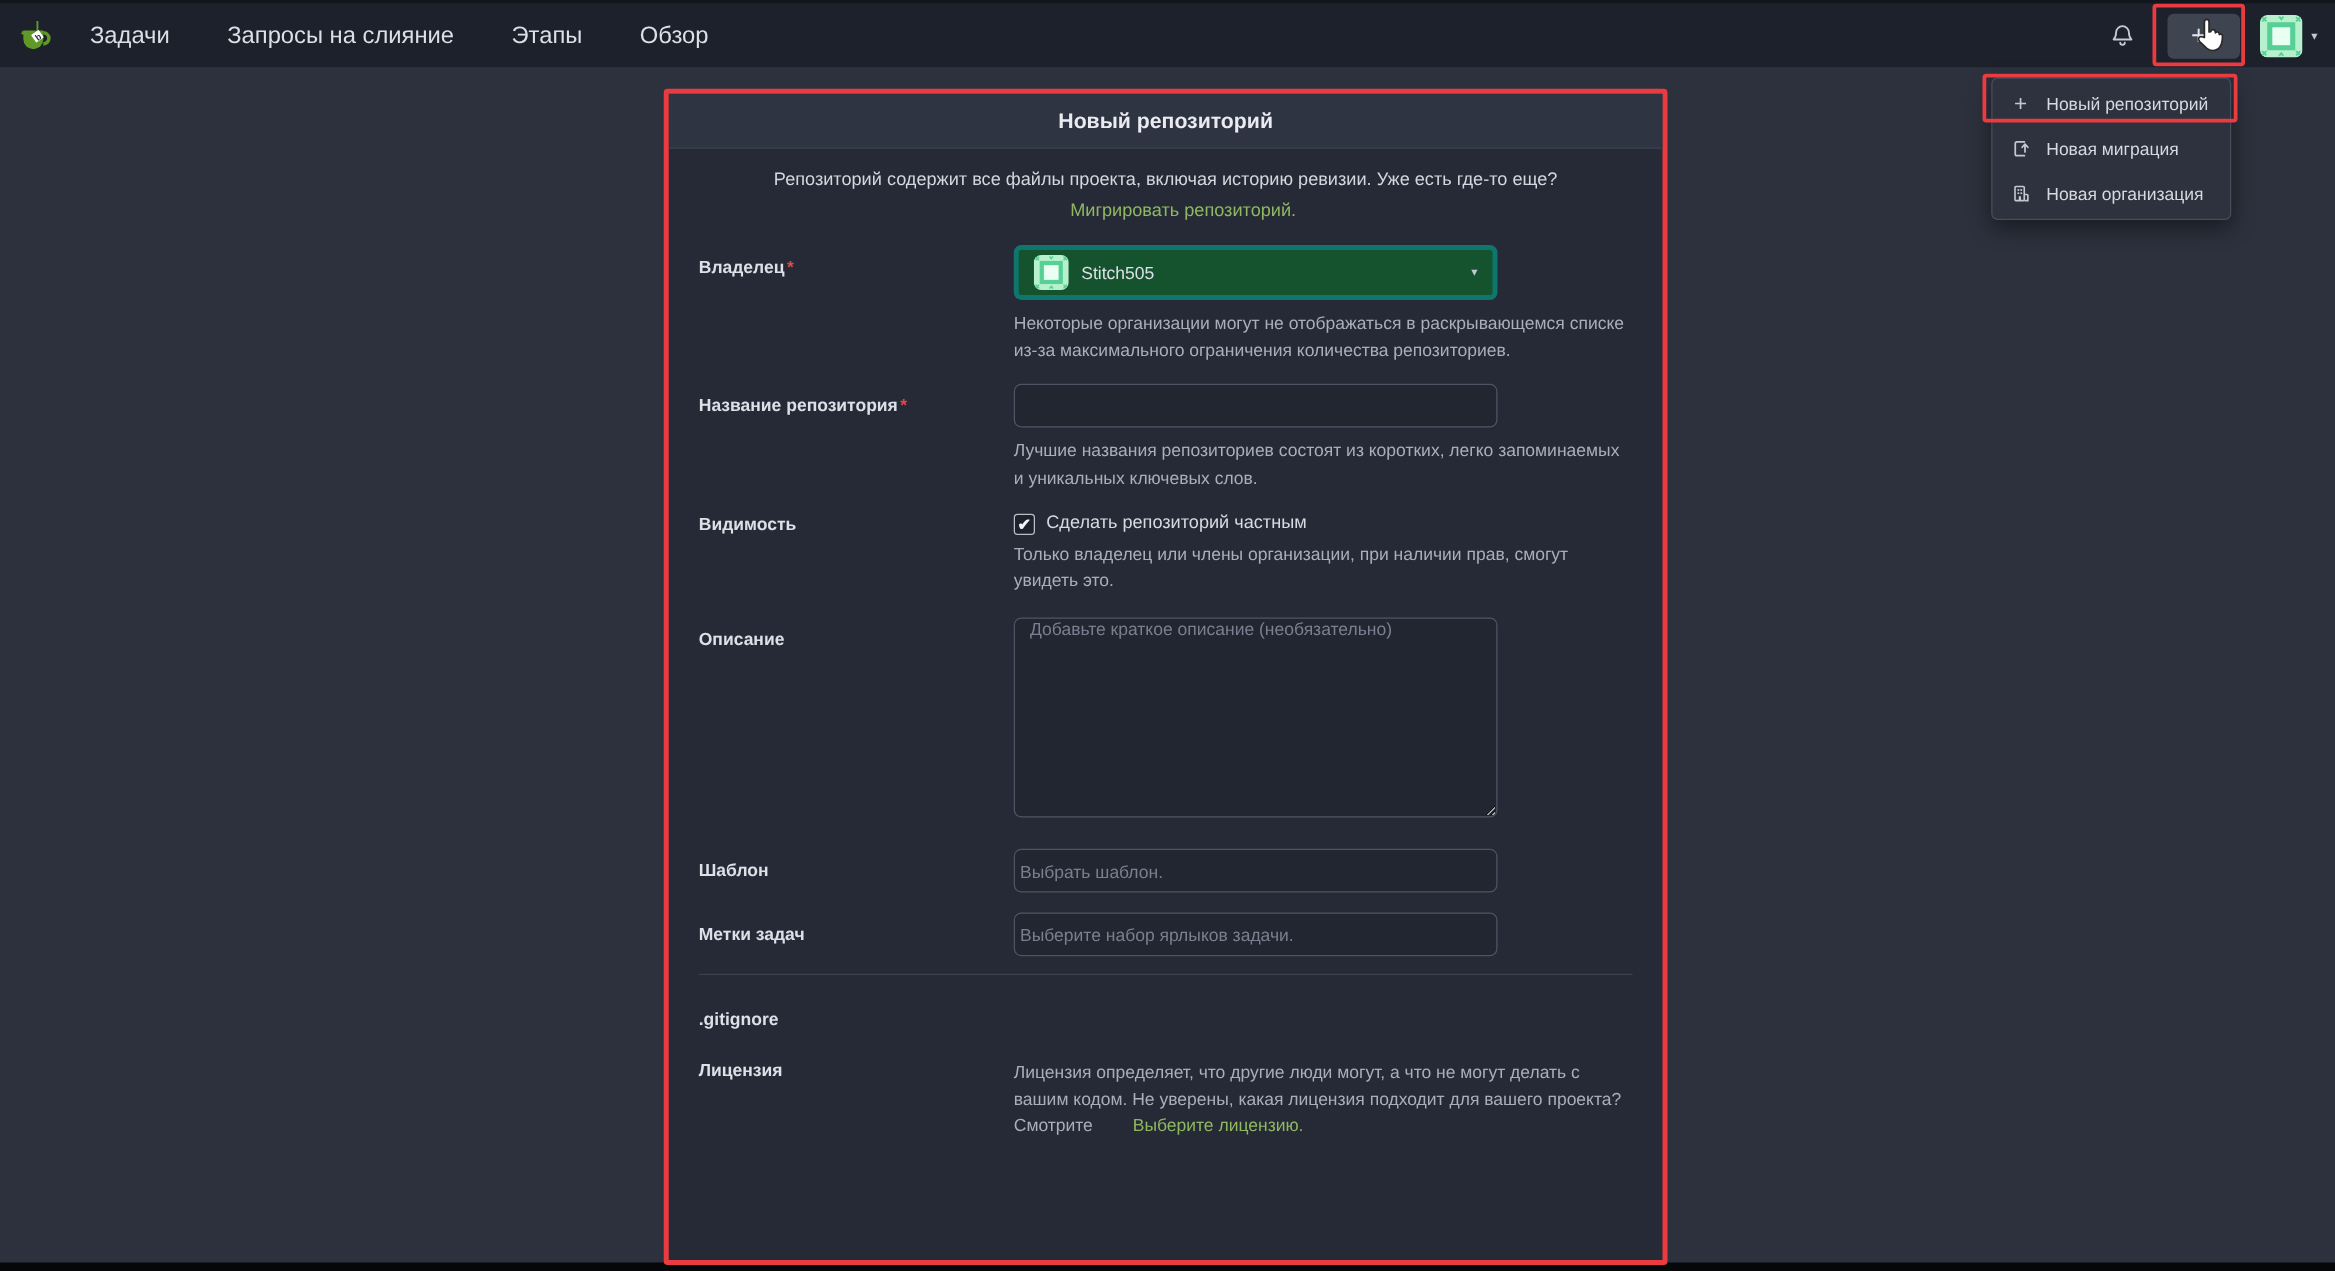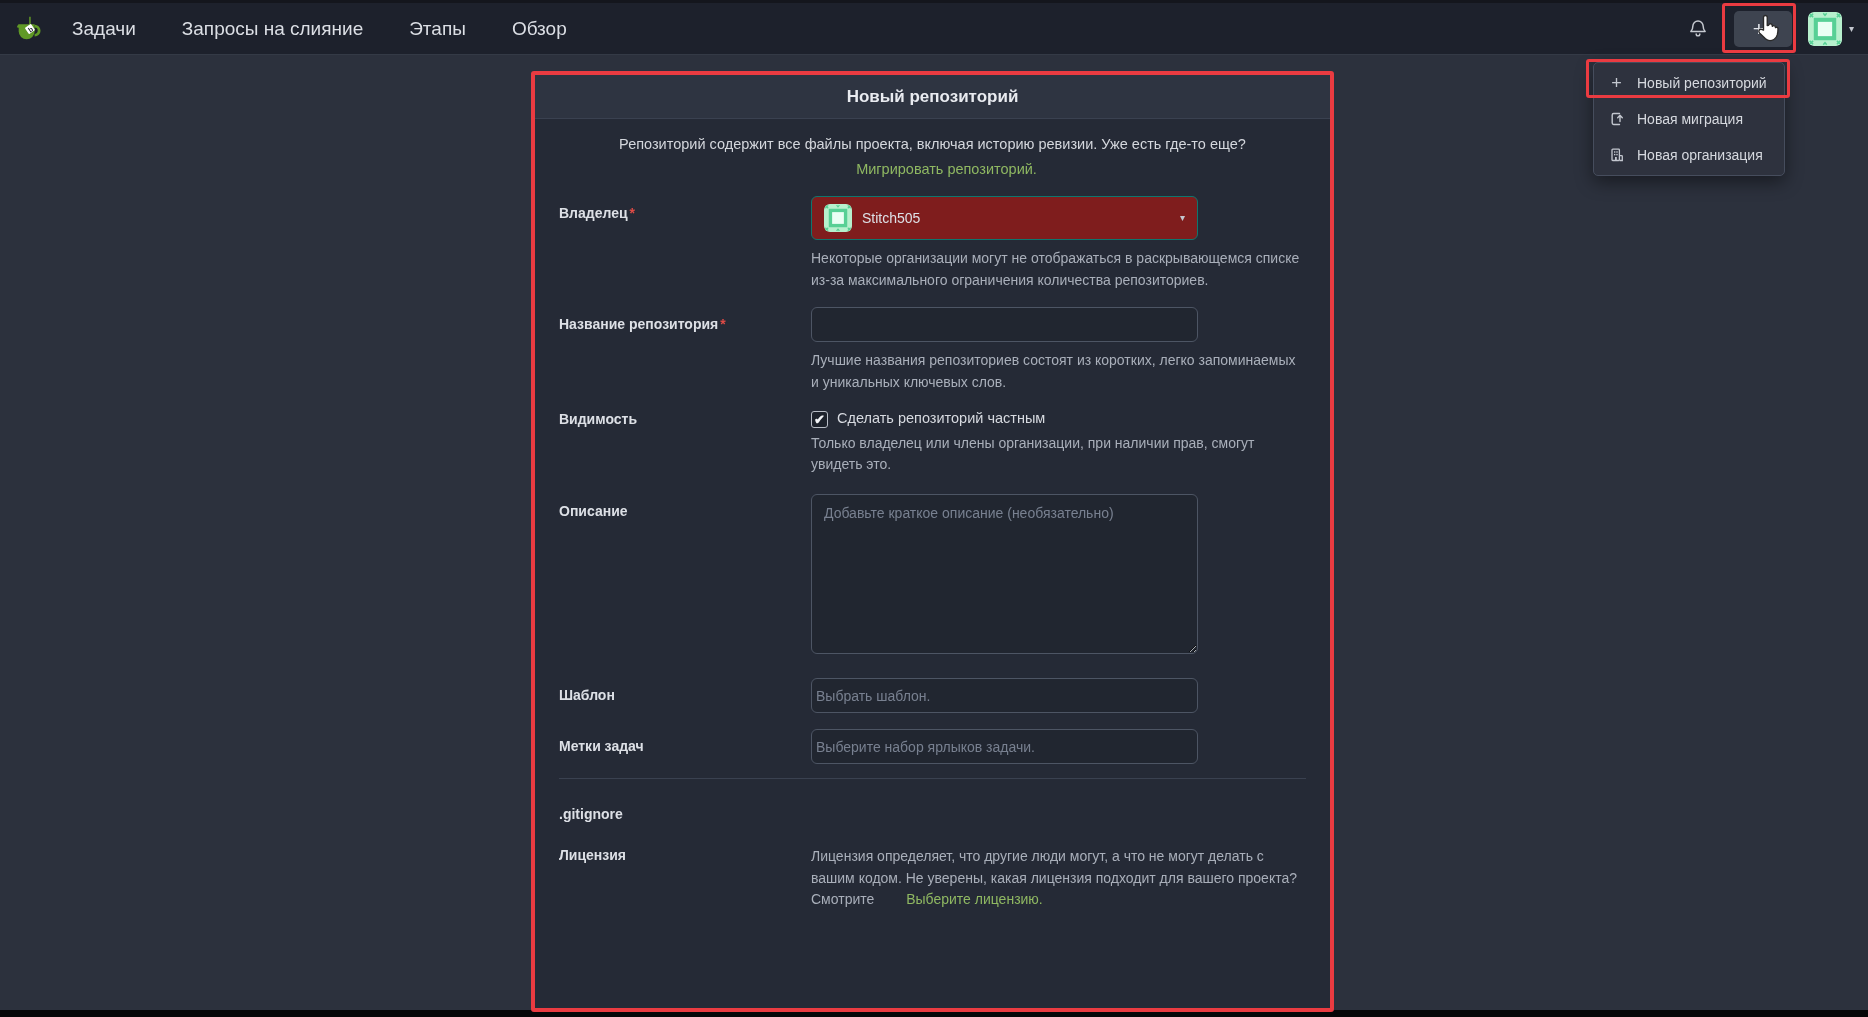--- a/index.html
+++ b/index.html
@@ -81,27 +81,27 @@
   .f-content { flex:1; min-width:0; }
 
   .gt-input {
     width:387px; height:35px; background:#212630; border:1px solid #4d5564; border-radius:6px;
     color:#d9dce2; font-size:14px; padding:0 4px; outline:none;
     font-family:"Liberation Sans", sans-serif;
   }
   .gt-input::placeholder, .gt-textarea::placeholder { color:#788090; opacity:1; }
   .gt-textarea {
     width:387px; height:160px; background:#212630; border:1px solid #4d5564; border-radius:6px;
-    color:#d9dce2; font-size:14px; padding:10px 12px; outline:none; resize:both;
+    color:#d9dce2; font-size:14px; padding:0 12px; outline:none; resize:both;
     font-family:"Liberation Sans", sans-serif;
   }
   .help { font-size:14px; line-height:1.55; color:#a9afba; max-width:505px; margin-top:8px; }
 
   .owner-select {
-    width:387px; height:44px; background:#7f1d1d; border:1px solid #0f766e; border-radius:6px;
+    width:387px; height:44px; background:#14532d; border:4px solid #0f766e; border-radius:6px;
     display:flex; align-items:center; padding:0 12px; cursor:pointer; gap:10px;
   }
   .owner-name { font-size:14px; color:#dde0e6; flex:1; }
 
   .chk-row { display:flex; align-items:flex-start; gap:9px; }
   .checkbox {
     width:17px; height:17px; border:1px solid #b9bec7; border-radius:3px; background:#1d222c;
     display:flex; align-items:center; justify-content:center; cursor:pointer; flex:none; margin-top:1px;
   }
   .checkbox .mark { color:#f2f4f7; font-size:13px; line-height:1; font-weight:700; }

